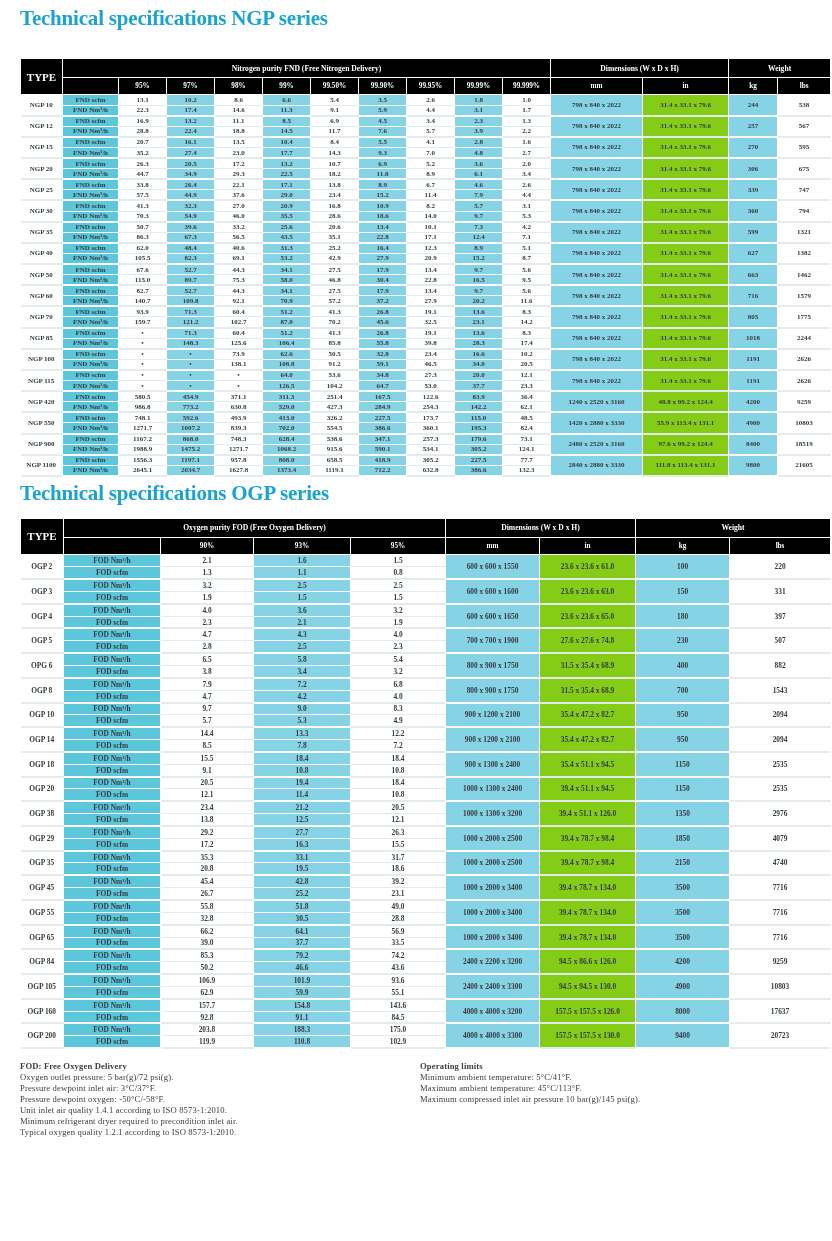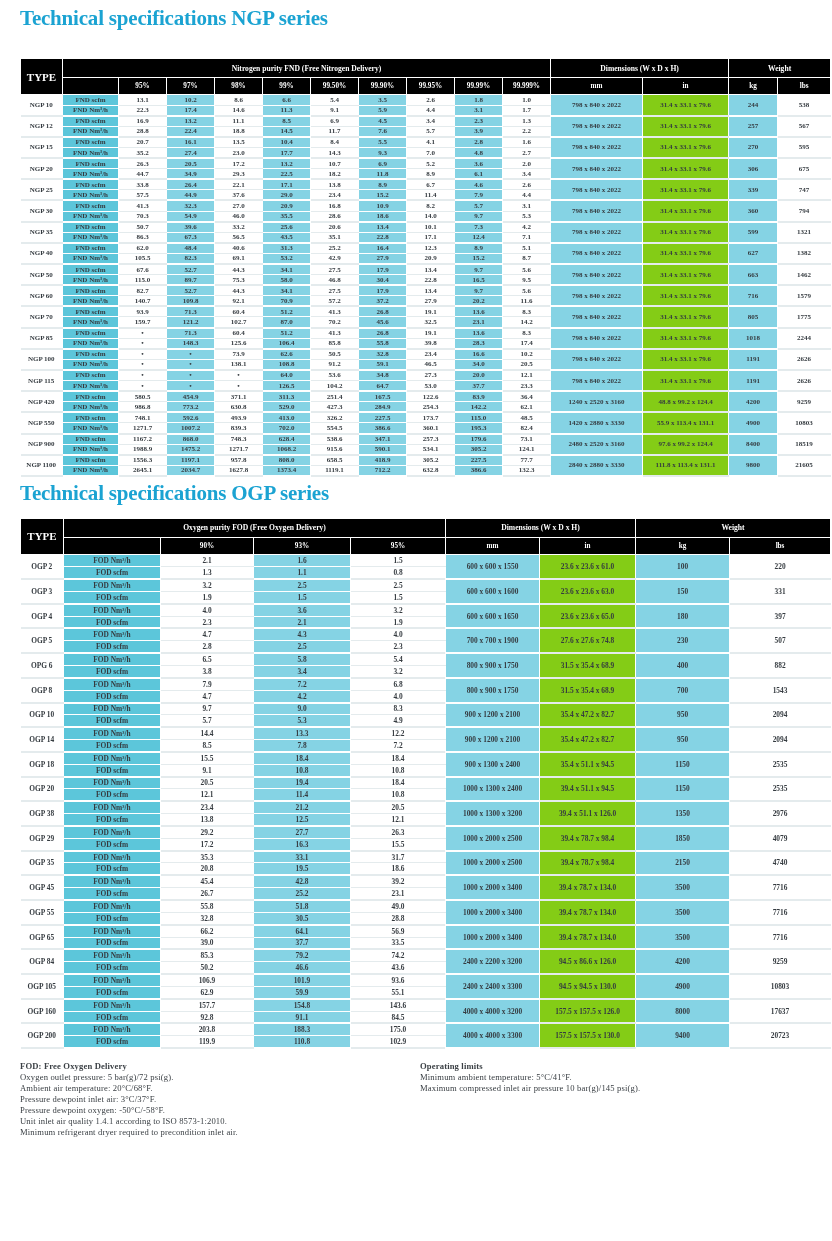--- a/index.html
+++ b/index.html
@@ -996,25 +996,26 @@
           <td class="c-b">110.8</td>
           <td class="c-w">102.9</td>
         </tr>
       </tbody>
     </table>
 
   <div class="footnotes">
     <div class="fcol-left">
       <div class="fline fbold">FOD: Free Oxygen Delivery</div>
       <div class="fline">Oxygen outlet pressure: 5 bar(g)/72 psi(g).</div>
-      <div class="fline">Ambient air temperature: 20°C/68°F.</div>
       <div class="fline">Pressure dewpoint inlet air: 3°C/37°F.</div>
       <div class="fline">Pressure dewpoint oxygen: -50°C/-58°F.</div>
       <div class="fline">Unit inlet air quality 1.4.1 according to ISO 8573-1:2010.</div>
       <div class="fline">Minimum refrigerant dryer required to precondition inlet air.</div>
+      <div class="fline">Typical oxygen quality 1.2.1 according to ISO 8573-1:2010.</div>
     </div>
     <div class="fcol-right">
       <div class="fline fbold">Operating limits</div>
       <div class="fline">Minimum ambient temperature: 5°C/41°F.</div>
+      <div class="fline">Maximum ambient temperature: 45°C/113°F.</div>
       <div class="fline">Maximum compressed inlet air pressure 10 bar(g)/145 psi(g).</div>
     </div>
   </div>
 </div>
 
 </body></html>

